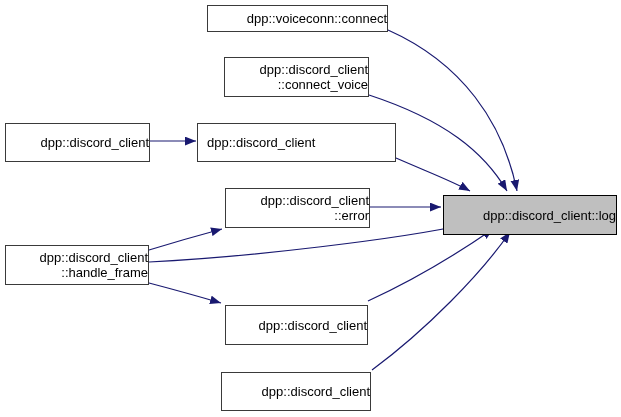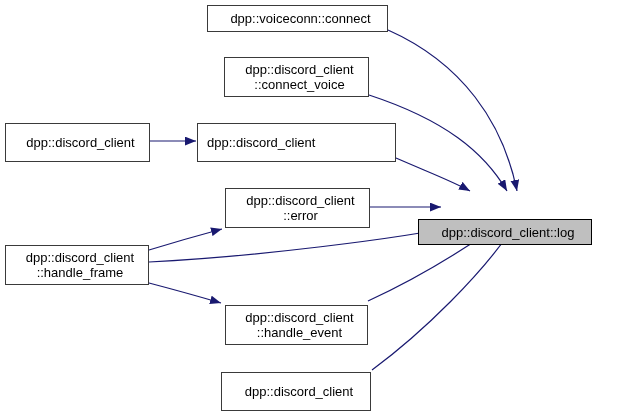--- a/index.html
+++ b/index.html
@@ -11,21 +11,21 @@
     overflow:hidden;
   }
   svg.edges{position:absolute;left:0;top:0;width:621px;height:417px;}
   .edge{fill:none;stroke:var(--edge,#191970);stroke-width:1.2px;}
   .arrowhead{fill:var(--edge,#191970);}
   .node{
     position:absolute;box-sizing:border-box;
     background:var(--node-fill,#ffffff);
     border:1px solid var(--node-border,#3a3a3a);
     color:var(--text,#000000);
-    display:flex;flex-direction:column;align-items:center;justify-content:center;
+    display:flex;flex-direction:column;align-items:flex-end;justify-content:center;
     font-size:13px;line-height:15px;white-space:nowrap;
     cursor:pointer;
     padding-left:6px;
   }
   .node.left-align{align-items:flex-start;padding-left:9px;}
   .node.current{
     background:var(--hl-fill,#bfbfbf);
     border:1.6px solid var(--hl-border,#000000);
     cursor:default;
   }
@@ -75,24 +75,23 @@
     <span>::error</span>
   </div>
 
   <div class="node" style="left:5px;top:245px;width:144px;height:40px;">
     <span>dpp::discord_client</span>
     <span>::handle_frame</span>
   </div>
 
   <div class="node" style="left:225px;top:305px;width:143px;height:40px;">
     <span>dpp::discord_client</span>
-    <span>::handle_event</span>
   </div>
 
   <div class="node" style="left:221px;top:372px;width:150px;height:39px;">
     <span>dpp::discord_client</span>
   </div>
 
-  <div class="node current" style="left:418px;top:195px;width:174px;height:26px;margin-top:24px;">
+  <div class="node current" style="left:443px;top:195px;width:174px;height:40px;">
     <span>dpp::discord_client::log</span>
   </div>
 
 </div>
 
 </body></html>

